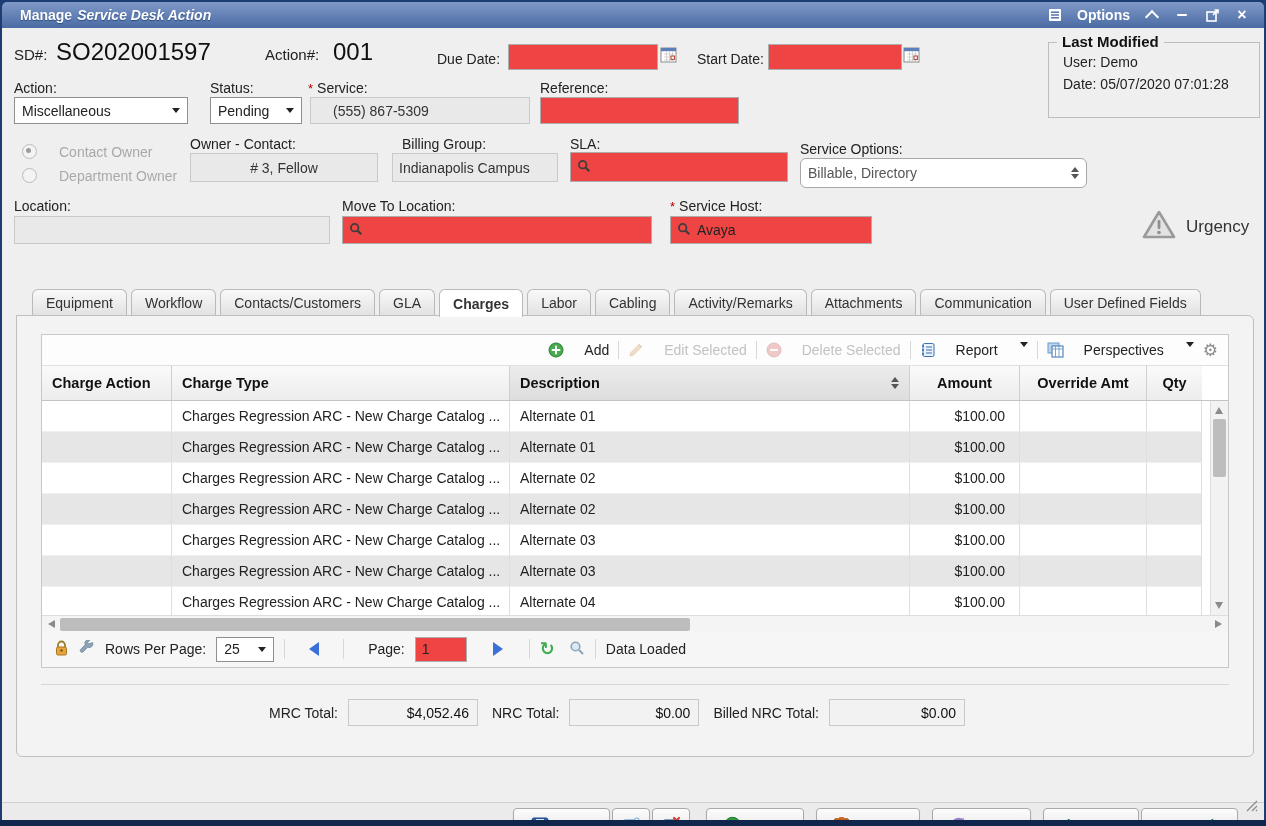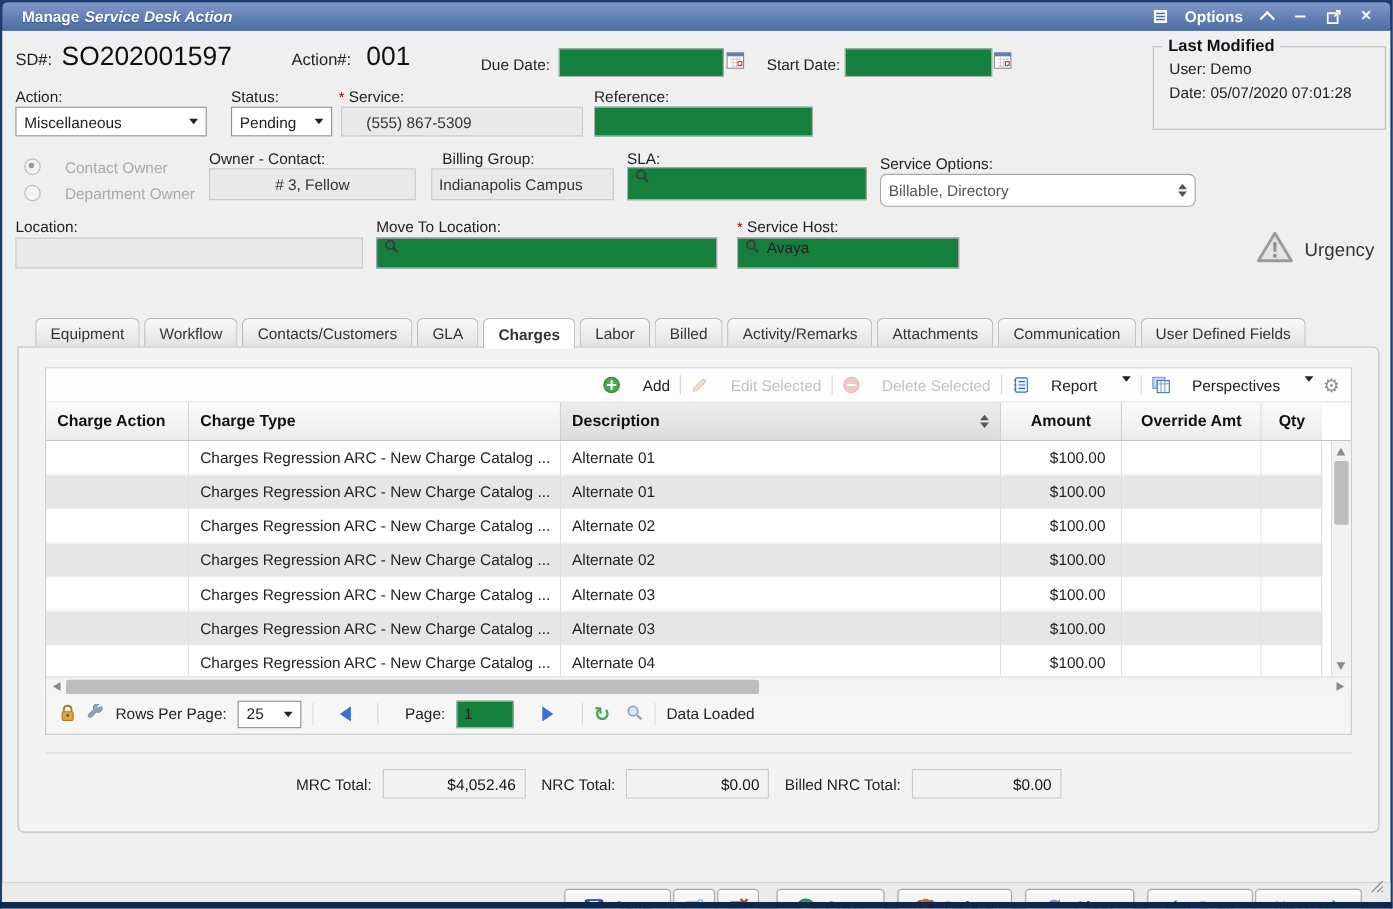--- a/index.html
+++ b/index.html
@@ -15,21 +15,21 @@
   .tb-ic{display:inline-flex;align-items:center;justify-content:center;width:16px;height:16px;color:#fff}
   .chev-up{width:8px;height:8px;border-top:2px solid #fff;border-left:2px solid #fff;transform:rotate(45deg);margin-top:4px}
   .minus{width:10px;height:2px;background:#fff;border-radius:1px}
   .xmark{font-size:16px;font-weight:700;line-height:16px}
   
   .winbody{left:2px;top:28px;width:1262px;height:792px;background:#efefef}
   .lbl{font-size:14px;color:#222;white-space:nowrap}
   .lbl.dim{color:#a9a9a9}
   .big{font-size:24px;color:#101010;white-space:nowrap}
   .req{color:#b30000;font-size:13px;margin-right:4px}
-  .inp{background:#15803d;border:1px solid #adadad;box-sizing:border-box;font-size:14px;color:#222;padding:0 6px;display:flex;align-items:flex-start}
+  .inp{background:#ef4444;border:1px solid #adadad;box-sizing:border-box;font-size:14px;color:#222;padding:0 6px;display:flex;align-items:center}
   .ro{background:#e9e9e9;border:1px solid #c9c9c9;box-sizing:border-box;font-size:14px;color:#333;display:flex;align-items:center;padding:0 6px}
   .sel{background:#fff;border:1px solid #8f8f8f;box-sizing:border-box;font-size:14px;color:#222;display:flex;align-items:center;padding:0 7px}
   .caret{width:0;height:0;border-left:4px solid transparent;border-right:4px solid transparent;border-top:5px solid #222;margin-left:auto}
   .updown{margin-left:auto;display:flex;flex-direction:column;gap:2px}
   .updown i{width:0;height:0;border-left:4px solid transparent;border-right:4px solid transparent;display:block}
   .updown .u{border-bottom:5px solid #555}
   .updown .d{border-top:5px solid #555}
   .fieldset{border:1px solid #bdbdbd;background:#efefef}
   .fieldset .legend{position:absolute;top:-10px;left:8px;background:#efefef;padding:0 5px;font-size:15px;font-weight:700;color:#111}
   .fs-line{font-size:14px;color:#222;padding:3px 14px}
@@ -270,21 +270,21 @@
       <span style="font-size:17px;color:#333">Urgency</span>
     </div>
 
     <div class="abs tabsrow" style="top:261px">
       <div class="tab">Equipment</div>
       <div class="tab">Workflow</div>
       <div class="tab">Contacts/Customers</div>
       <div class="tab">GLA</div>
       <div class="tab active">Charges</div>
       <div class="tab">Labor</div>
-      <div class="tab">Billed</div>
+      <div class="tab">Cabling</div>
       <div class="tab">Activity/Remarks</div>
       <div class="tab">Attachments</div>
       <div class="tab">Communication</div>
       <div class="tab">User Defined Fields</div>
     </div>
 
     <div class="abs panel" style="top:287px">
 
       <div class="abs tblock">
 

